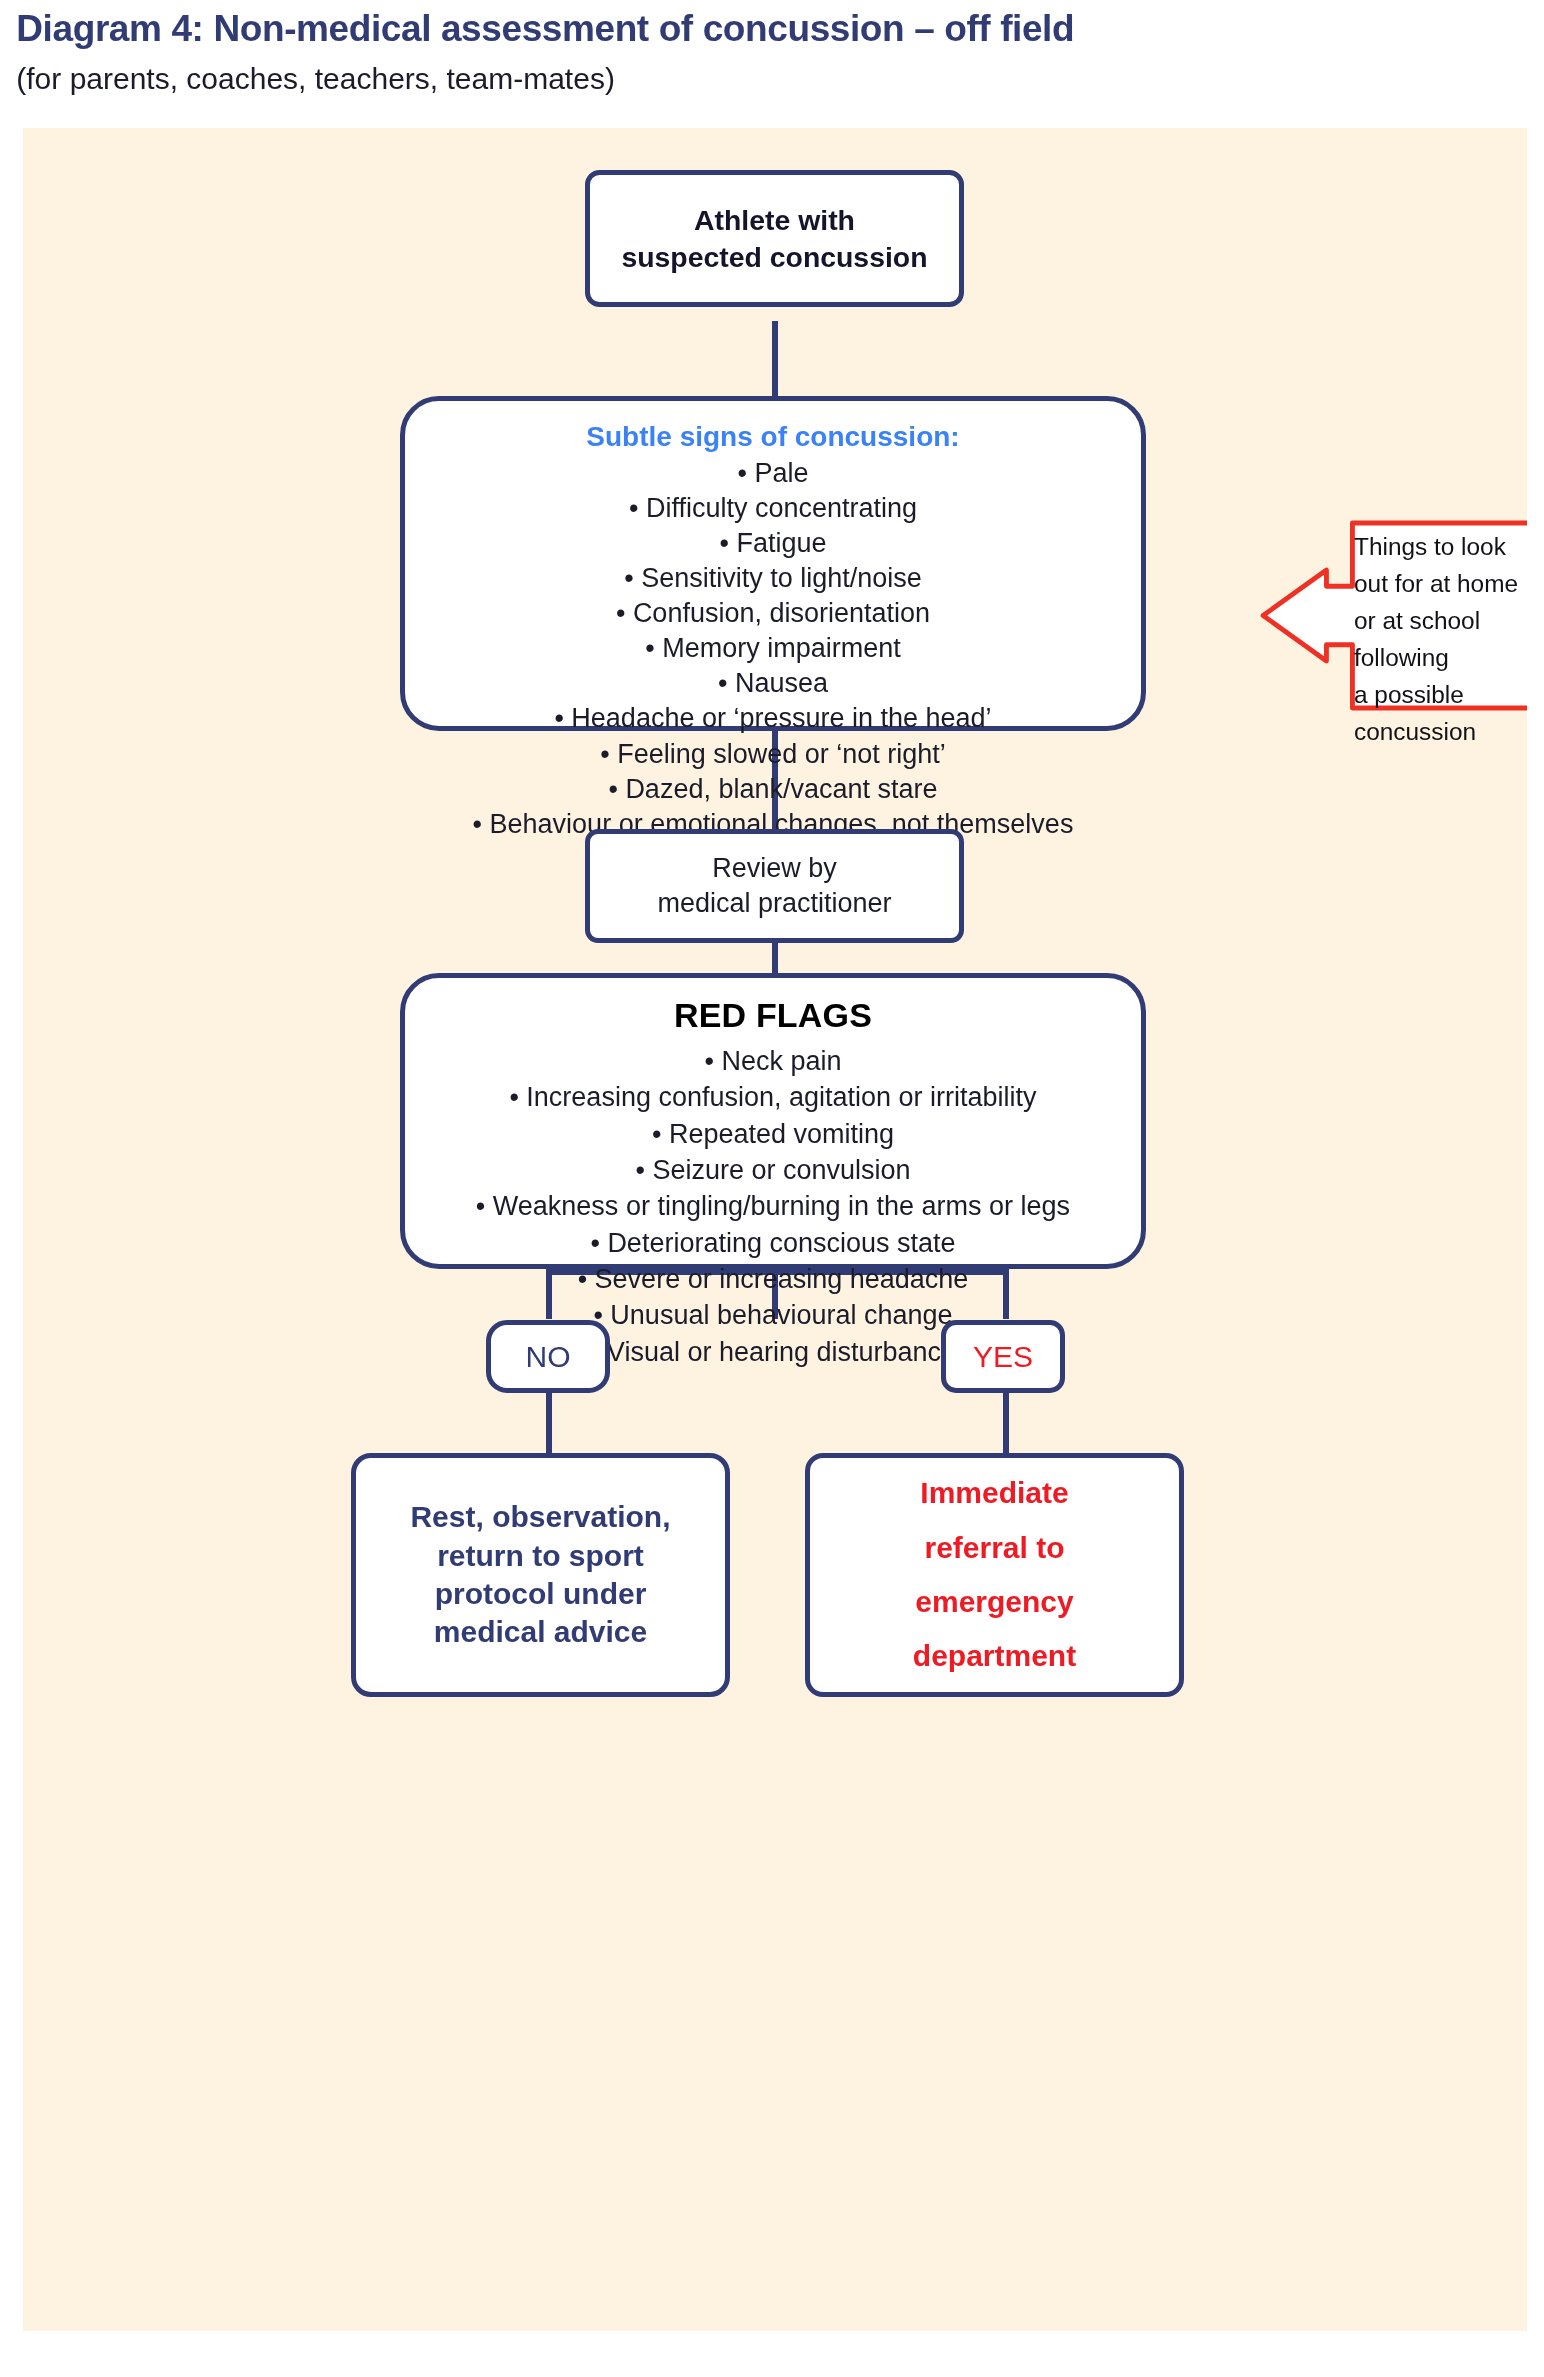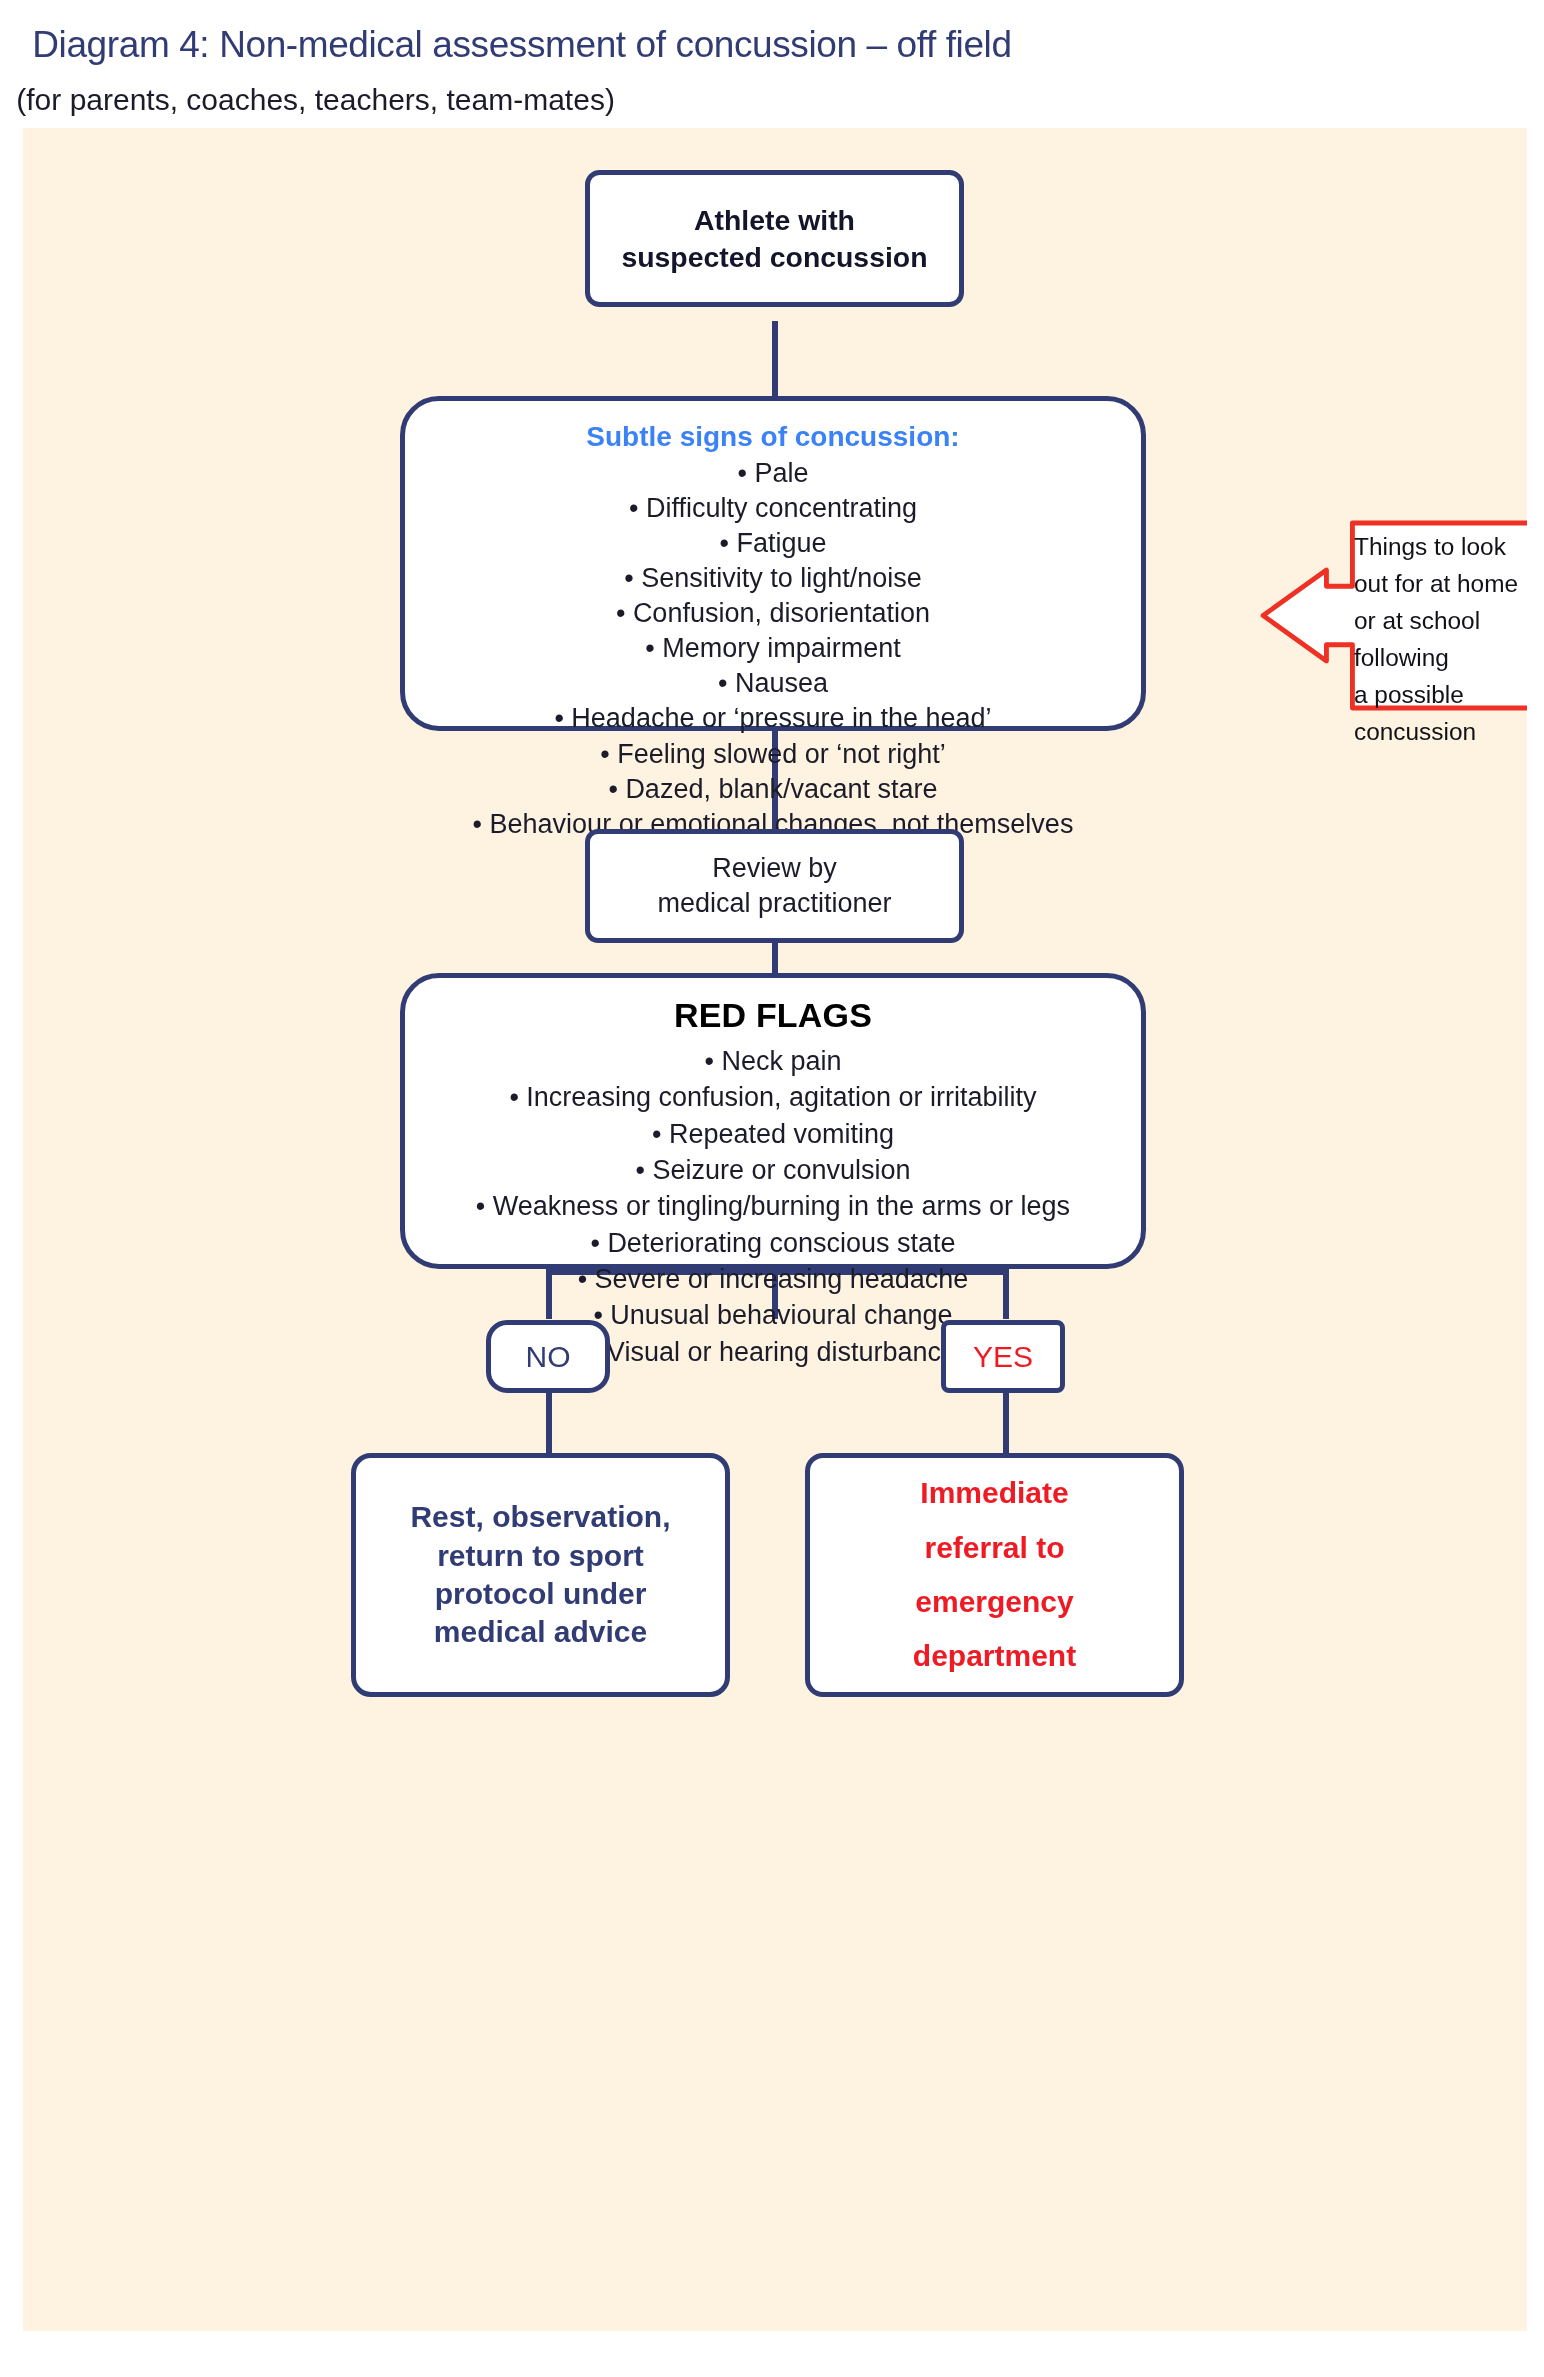--- a/index.html
+++ b/index.html
@@ -15,25 +15,25 @@
   }
 
   
   #title-block {
     position: absolute;
     left: 16.3px; top: 8.1px;
     width: 1382px;
   }
   #page-title {
     font-size: 37px;
-    font-weight: normal;
+    font-weight: bold;
     color: #323c74;
     letter-spacing: -0.4px;
     line-height: 1.12;
-    margin: 16px;
+    margin: 0;
     white-space: nowrap;
   }
   #page-subtitle {
     font-size: 30px;
     font-weight: normal;
     color: #1b1b2a;
     line-height: 1.2;
     margin: 11px 0 0 0;
     white-space: nowrap;
   }
@@ -118,21 +118,21 @@
   #node-no {
     left: 463px; top: 1192px; width: 124px; height: 73px;
     border-radius: 21px;
   }
   #node-no .node-text {
     font-size: 30px; color: #323c74; font-weight: normal;
   }
 
   #node-yes {
     left: 918px; top: 1192px; width: 124px; height: 73px;
-    border-radius: 8px;
+    border-radius: 15px;
   }
   #node-yes .node-text {
     font-size: 30px; color: #ee1b24; font-weight: normal;
   }
 
   #node-rest {
     left: 328px; top: 1325px; width: 379px; height: 244px;
     border-radius: 20px;
   }
   #node-rest .node-text {

